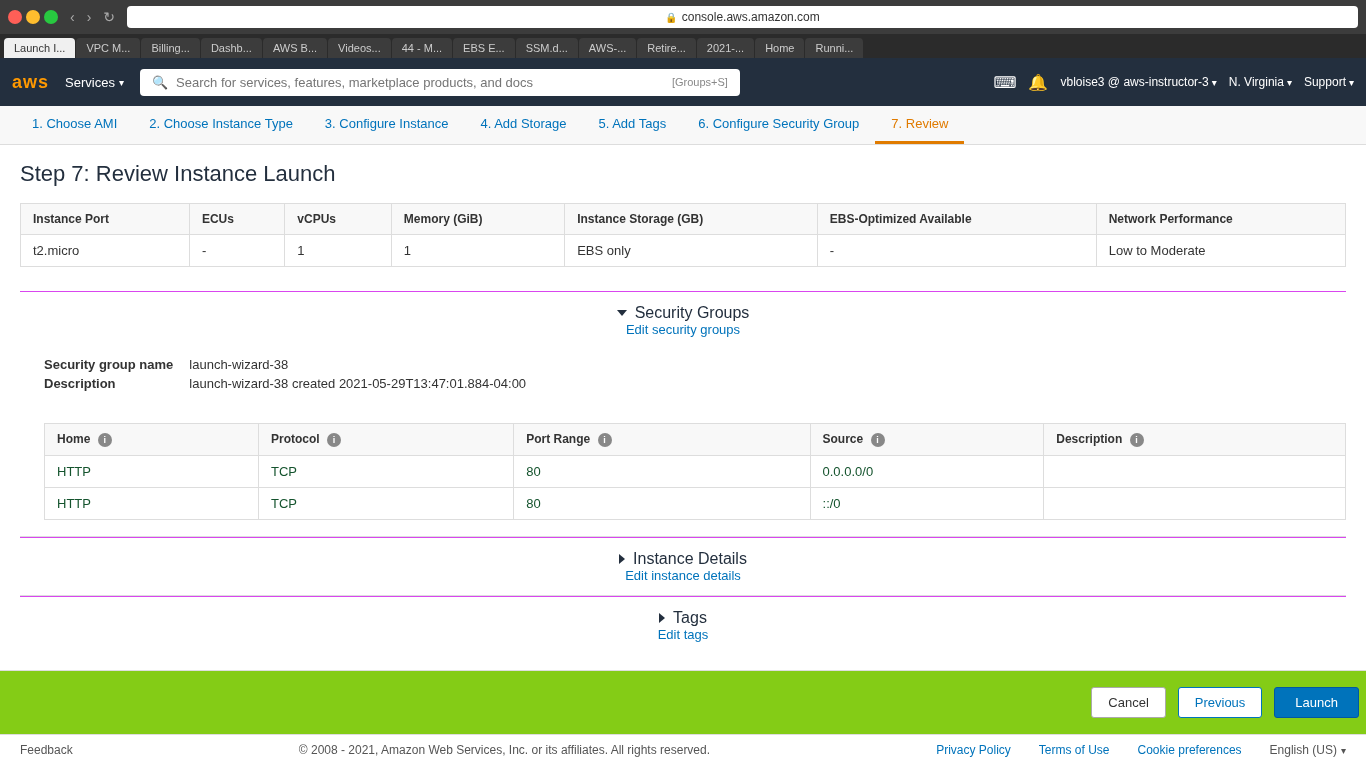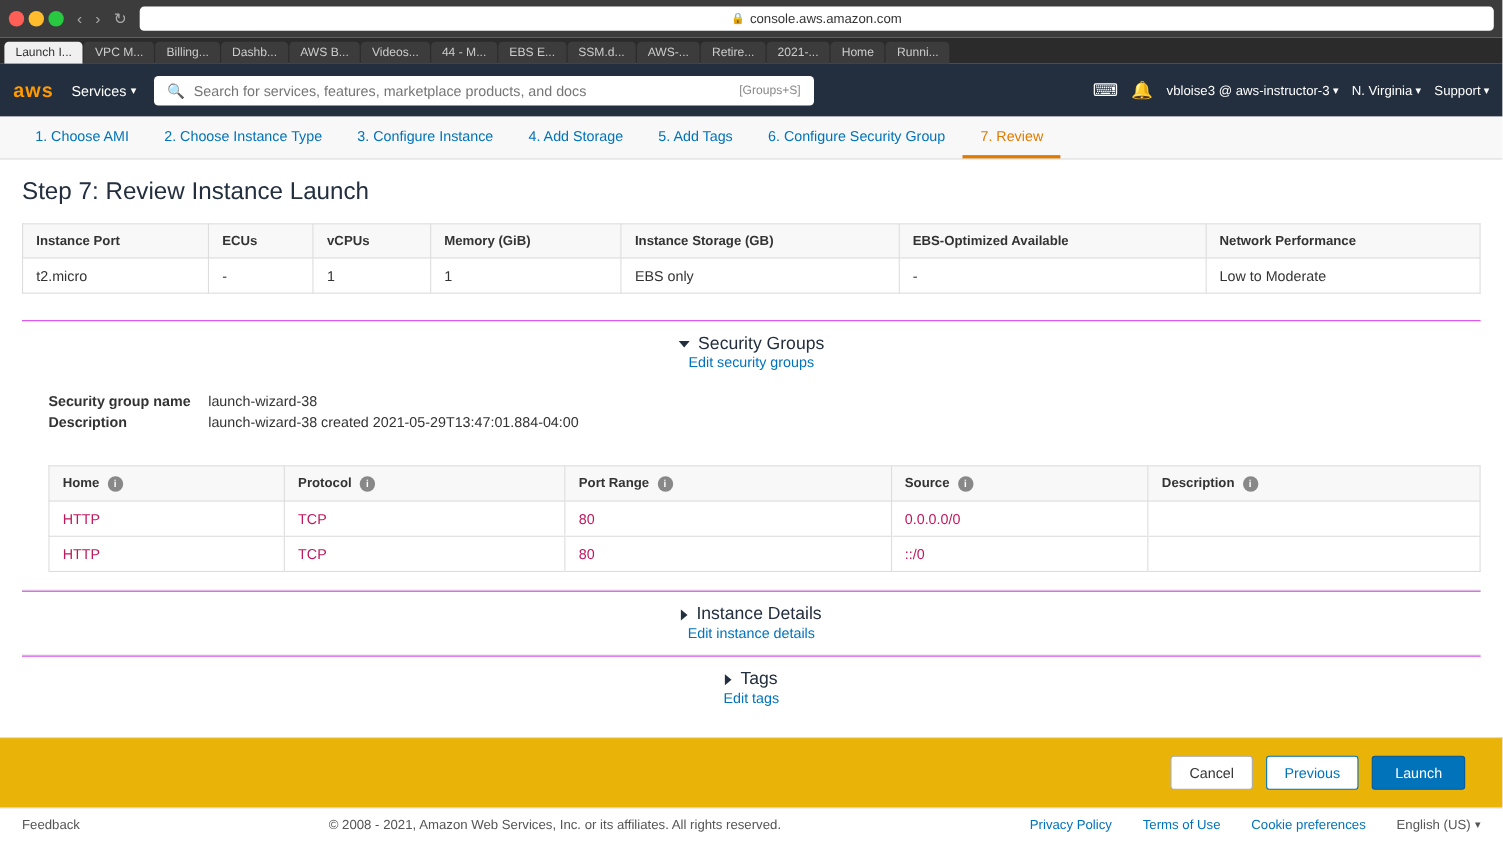--- a/index.html
+++ b/index.html
@@ -56,30 +56,30 @@
 
     
     .sg-details { padding: 8px 0 16px 24px; }
     .sg-info { margin-bottom: 32px; display: grid; grid-template-columns: auto 1fr; gap: 4px 16px; }
     .sg-label { font-weight: 600; font-size: 13px; color: #333; }
     .sg-value { font-size: 13px; color: #333; }
 
     
     .rules-table { width: 100%; border-collapse: collapse; font-size: 13px; border: 1px solid #ddd; }
     .rules-table th { background: #f8f8f8; padding: 8px 12px; text-align: left; border: 1px solid #ddd; font-weight: 600; color: #333; font-size: 12px; }
-    .rules-table td { padding: 8px 12px; border-bottom: 1px solid #ddd; border-left: 1px solid #ddd; color: #be185d; }
+    .rules-table td { padding: 8px 12px; border-bottom: 1px solid #ddd; border-left: 1px solid #ddd; color: #14532d; }
     .rules-table tr:last-child td { border-bottom: none; }
     .info-icon { display: inline-flex; align-items: center; justify-content: center; width: 14px; height: 14px; border-radius: 50%; background: #888; color: #fff; font-size: 9px; cursor: pointer; margin-left: 4px; }
 
     
     .collapsed-section { border-top: 1px solid #ddd; }
     .collapsed-section .section-header { padding: 12px 0; }
 
     
-    .footer-actions { display: flex; justify-content: flex-end; align-items: center; gap: 12px; padding: 16px 34px; border-top: 1px solid #ddd; background: #eab308; position: sticky; bottom: 0; }
+    .footer-actions { display: flex; justify-content: flex-end; align-items: center; gap: 12px; padding: 16px 7px; border-top: 1px solid #ddd; background: #84cc16; position: sticky; bottom: 0; }
     .btn-cancel { background: #fff; border: 1px solid #aaa; color: #333; padding: 7px 16px; border-radius: 3px; cursor: pointer; font-size: 13px; }
     .btn-previous { background: #fff; border: 1px solid #0073bb; color: #0073bb; padding: 7px 16px; border-radius: 3px; cursor: pointer; font-size: 13px; }
     .btn-launch { background: #0073bb; border: 1px solid #0058a3; color: #fff; padding: 7px 20px; border-radius: 3px; cursor: pointer; font-size: 13px; font-weight: 500; }
 
     
     .footer-bar { background: #fff; border-top: 1px solid #ddd; padding: 8px 20px; display: flex; justify-content: space-between; align-items: center; font-size: 12px; color: #555; }
     .footer-links { display: flex; gap: 28px; }
     .footer-link { color: #0073bb; text-decoration: none; cursor: pointer; }
     .footer-lang { display: flex; align-items: center; gap: 4px; cursor: pointer; }
 

